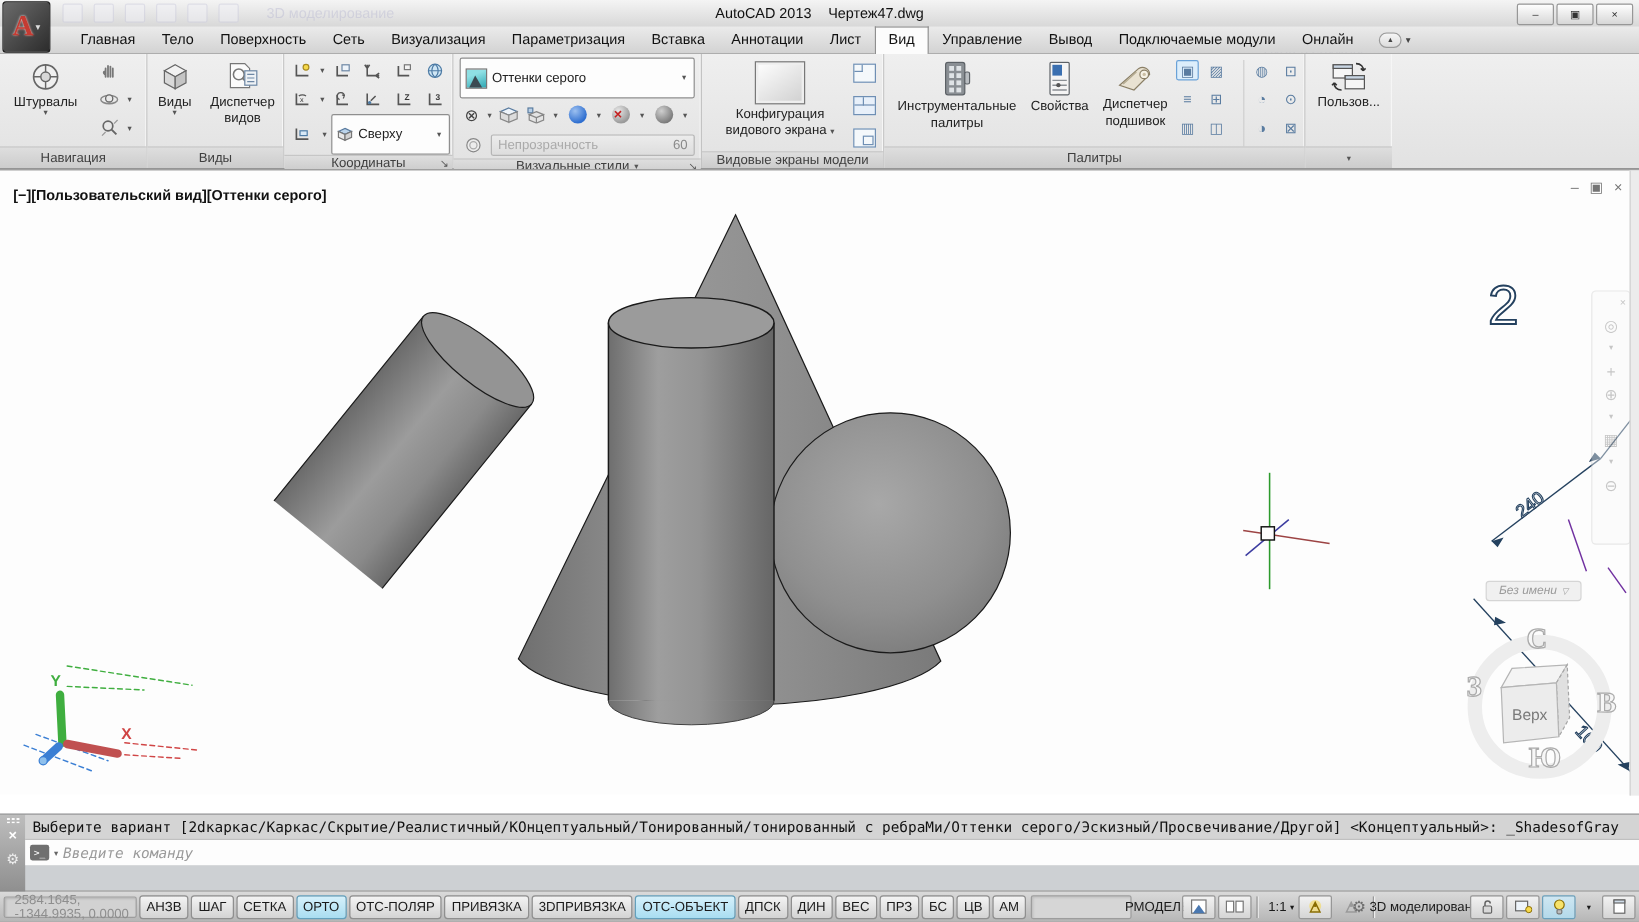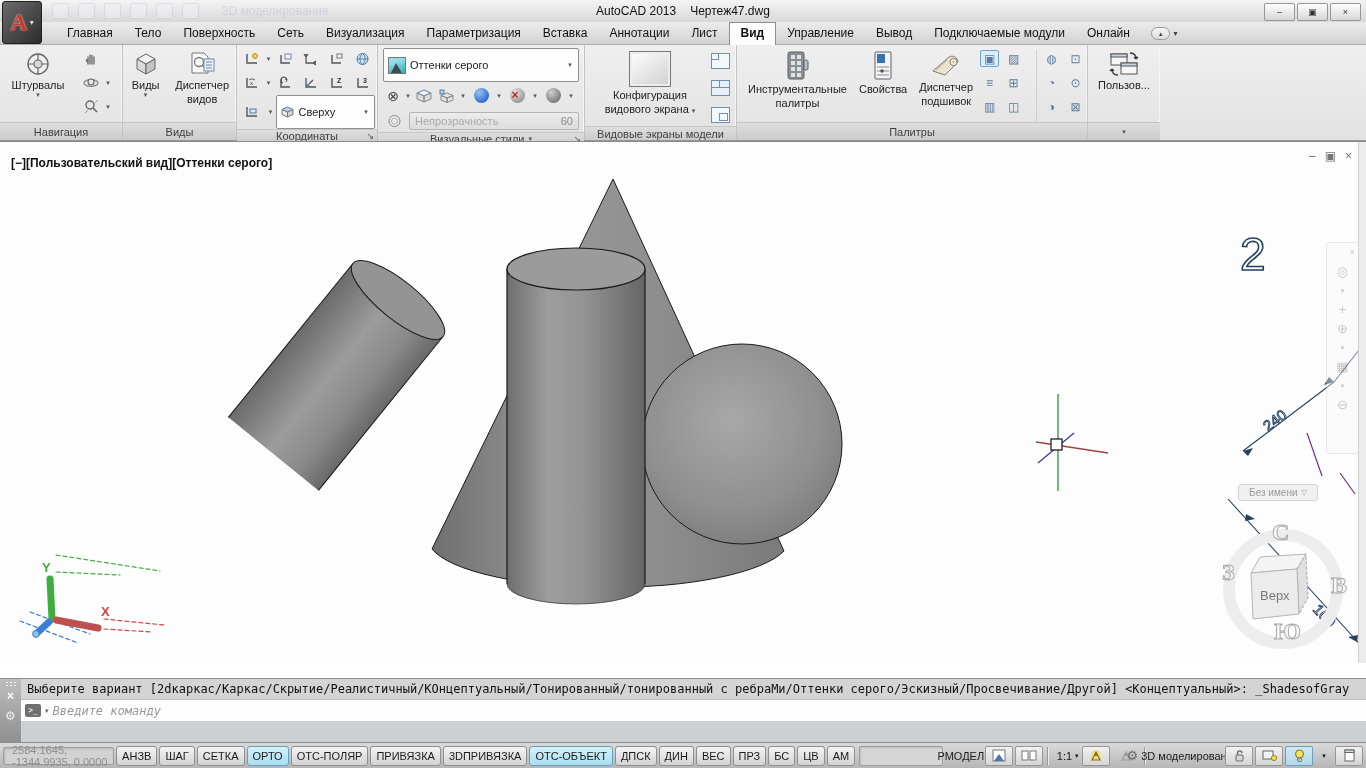--- a/index.html
+++ b/index.html
@@ -17,21 +17,21 @@
   .ghosttext{color:#b9b9d2;font-size:12px;margin-left:14px;white-space:nowrap;}
   #titlecenter{left:0;top:0;width:100%;height:22px;display:flex;align-items:center;justify-content:center;gap:14px;font-size:12px;color:#111;}
   #signin{right:230px;top:4px;color:#c9c9da;font-size:12px;opacity:.8;margin-top:31px;}
   #winbtns{right:5px;top:3px;display:flex;gap:2px;}
   .winbtn{width:29px;height:16px;background:linear-gradient(#fefefe,#d7d7d7);border:1px solid #979797;border-radius:2px;
           font-size:9px;color:#333;display:flex;align-items:center;justify-content:center;}
   
   #menubar{left:0;top:22px;width:1366px;height:23px;background:linear-gradient(#ebebeb,#d3d3d3);
            border-bottom:1px solid #adadad;display:flex;align-items:stretch;padding-left:56px;box-sizing:border-box;}
   .mtab{padding:0 11px;line-height:22px;font-size:12px;color:#111;white-space:nowrap;}
-  .mtab.active{background:#fcfcfc;border:1px solid #8f8f8f;border-bottom:none;margin-bottom:-1px;line-height:21px;font-weight:bold;}
+  .mtab.active{background:#fcfcfc;border:1px solid #8f8f8f;border-bottom:none;margin-bottom:-1px;line-height:21px;}
   #menuexp{display:flex;align-items:center;gap:3px;margin-left:10px;color:#444;}
   #menuexp .pill{border:1px solid #9a9a9a;border-radius:7px;background:linear-gradient(#f6f6f6,#dcdcdc);padding:0 7px;font-size:7px;line-height:11px;}
   
   #ribbon{left:0;top:45px;width:1366px;height:96px;background:#e6e6e6;border-bottom:1px solid #959595;display:flex;box-sizing:border-box;}
   .panel{height:95px;display:flex;flex-direction:column;border-right:1px solid #c3c3c3;box-shadow:inset -1px 0 0 #f6f6f6;box-sizing:border-box;background:linear-gradient(#efefef,#e2e2e2);}
   .pbody{flex:1;display:flex;padding:2px 2px 0 2px;box-sizing:border-box;}
   .ptitle{height:17px;background:linear-gradient(#dedede,#cccccc);border-top:1px solid #c6c6c6;font-size:11px;color:#3f3f3f;
           display:flex;align-items:center;justify-content:center;gap:4px;position:relative;}
   .ptitle .launcher{position:absolute;right:3px;bottom:1px;font-size:9px;color:#555;}
   .bigbtn{display:flex;flex-direction:column;align-items:center;justify-content:flex-start;padding:3px 4px;border:1px solid transparent;border-radius:2px;}
@@ -52,21 +52,21 @@
   .palicon.sel{border:1px solid #6aa2d8;background:#ddeefb;}
   
   #canvas{left:0;top:141px;width:1366px;height:521px;background:#fdfdfd;border-top:1px solid #8a8a8a;box-sizing:border-box;}
   #vplabel{left:11px;top:14px;font-size:12px;font-weight:600;color:#111;display:flex;gap:0;}
   #vpwin{right:14px;top:7px;color:#757575;font-size:12px;display:flex;gap:9px;}
   #scene{left:0;top:0;width:1366px;height:521px;}
   #navbar{right:7px;top:100px;width:33px;height:212px;background:rgba(248,248,248,.78);border:1px solid rgba(150,150,150,.35);
           border-radius:4px;display:flex;flex-direction:column;align-items:center;gap:4px;padding-top:2px;box-sizing:border-box;opacity:.55;}
   #navbar span{color:#9a9a9a;font-size:13px;line-height:15px;}
   #noname{left:1238px;top:342px;width:78px;height:15px;background:rgba(238,238,238,.9);border:1px solid #d5d5d5;border-radius:3px;
-          font-size:10px;color:#9b9b9b;display:flex;align-items:center;justify-content:center;gap:4px;}
+          font-size:10px;color:#9b9b9b;display:flex;align-items:center;justify-content:center;gap:4px;font-style:italic;}
   #scrollstrip{right:0;top:0;width:7px;height:521px;background:#ececec;border-left:1px solid #d2d2d2;}
   
   #tabsbar{left:0;top:662px;width:1366px;height:16px;background:linear-gradient(#e0e0e0,#cccccc);border-top:1px solid #9e9e9e;
            display:flex;align-items:stretch;box-sizing:border-box;margin-top:42px;}
   .tarrow{width:17px;display:flex;align-items:center;justify-content:center;font-size:6px;color:#333;
           background:linear-gradient(#f0f0f0,#d2d2d2);border:1px solid #9a9a9a;margin:1px 0 0 1px;}
   .ltab{padding:0 12px 0 8px;font-size:11px;display:flex;align-items:center;background:linear-gradient(#e4e4e4,#cfcfcf);
         border:1px solid #9a9a9a;border-left:none;clip-path:polygon(0 0,calc(100% - 7px) 0,100% 100%,0 100%);}
   .ltab.active{background:#fdfdfd;font-weight:bold;}
   

